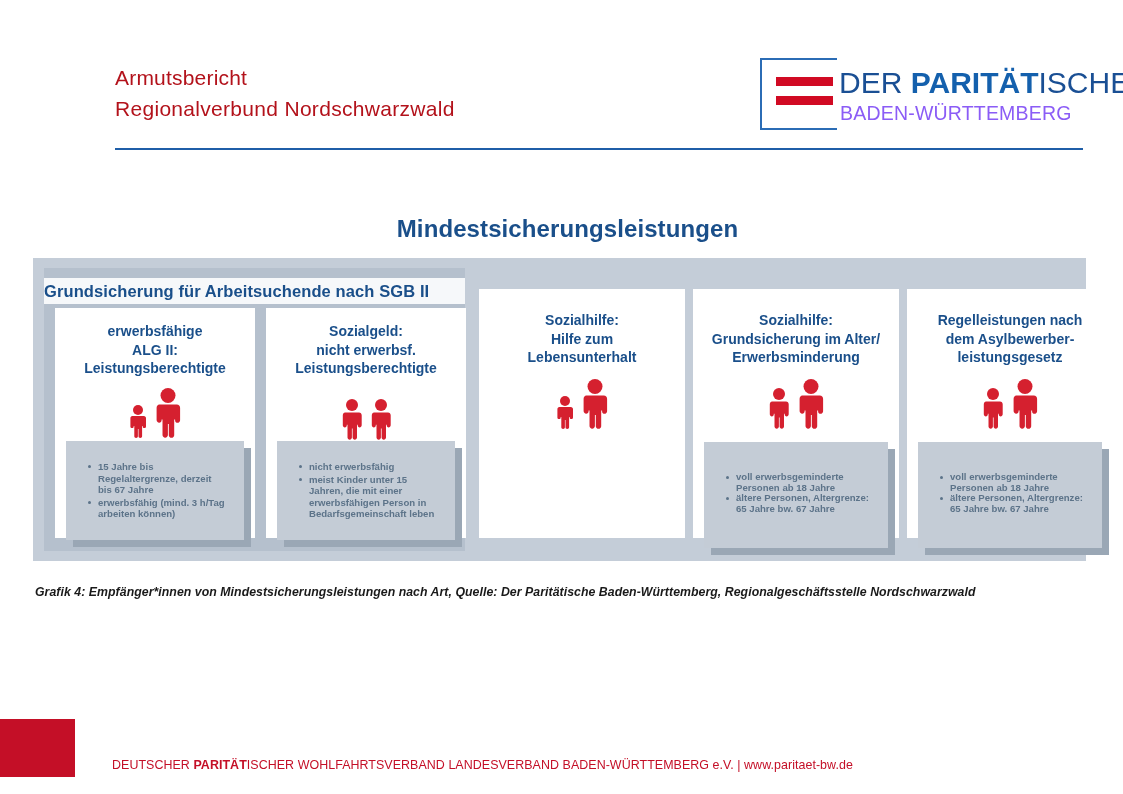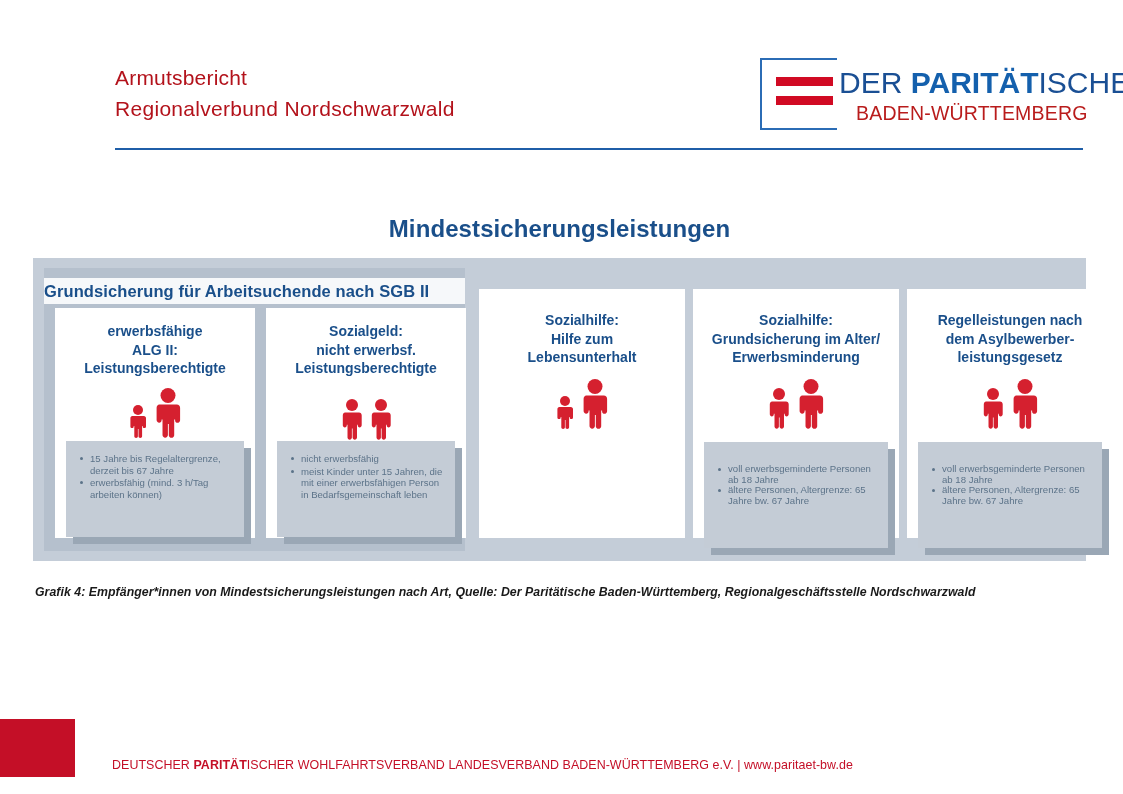--- a/index.html
+++ b/index.html
@@ -74,40 +74,40 @@
     top: 9px;
     font-size: 30px;
     line-height: 32px;
     color: #1a4f94;
     letter-spacing: 0px;
     white-space: nowrap;
   }
   #logo-main b { font-weight: bold; color: #1460ad; }
   #logo-sub {
     position: absolute;
-    left: 96px;
+    left: 80px;
     top: 44px;
     font-size: 19.5px;
     line-height: 22px;
-    color: #b91c1c;
+    color: #8b5cf6;
     letter-spacing: 0.2px;
     white-space: nowrap;
   }
 
   
   #graphic {
     position: absolute;
     left: 33px;
     top: 215px;
     width: 1053px;
     height: 350px;
   }
   #graphic-title {
     position: absolute;
-    left: 0; top: 0;
+    left: 8px; top: 0;
     width: 1053px;
     text-align: center;
     font-size: 24px;
     font-weight: bold;
     color: #1a4f8a;
     letter-spacing: 0.1px;
   }
   #graphic-body {
     position: absolute;
     left: 0;
@@ -175,23 +175,24 @@
     right: -7px;
     bottom: -7px;
     background: #9aa7b5;
   }
   .bulletbox {
     position: relative;
     background: #c4ccd6;
     padding: 12px 10px 12px 10px;
   }
   .bulletbox ul {
-    margin: 0;
+    margin: 8px;
     padding: 0 0 0 14px;
     list-style: none;
+    font-weight: bold;
   }
   .bulletbox li {
     position: relative;
     font-size: 9.6px;
     line-height: 11.5px;
     color: #5c7389;
     margin-bottom: 1px;
   }
   .bulletbox li::before {
     content: "";

